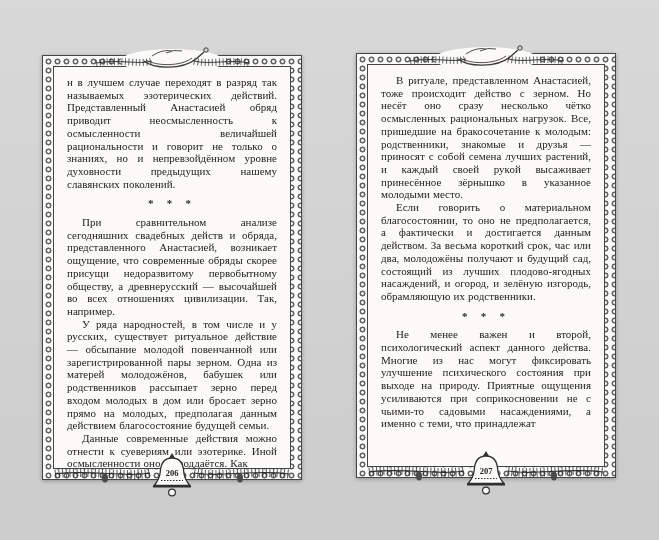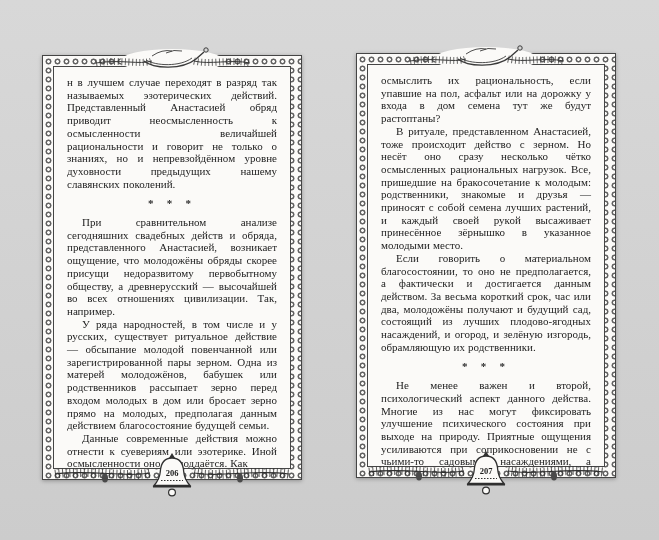--- a/index.html
+++ b/index.html
@@ -105,21 +105,21 @@
         <path d="M64,21 C74,27 98,28 110,19" stroke-width=".9"></path>
         <path d="M70,17 q10,-7 20,-5 M84,14 q8,-4 16,-2" stroke-width=".9"></path>
         <circle cx="124" cy="11" r="2.2" stroke-width="1"></circle>
       </g>
     </svg>
 
     <div class="page-inner">
       <div class="text-col">
         <p class="para continuation">н в лучшем случае переходят в разряд так называемых эзотерических действий. Представленный Анастасией обряд приводит неосмысленность к осмысленности величайшей рациональности и говорит не только о знаниях, но и непревзойдённом уровне духовности предыдущих нашему славянских поколений.</p>
         <p class="para separator">* * *</p>
-        <p class="para">При сравнительном анализе сегодняшних свадебных действ и обряда, представленного Анастасией, возникает ощущение, что молодожёны обряды скорее присущи недоразвитому первобытному обществу, а древнерусский — высочайшей во всех отношениях цивилизации. Так, например.</p>
+        <p class="para">При сравнительном анализе сегодняшних свадебных действ и обряда, представленного Анастасией, возникает ощущение, что современные обряды скорее присущи недоразвитому первобытному обществу, а древнерусский — высочайшей во всех отношениях цивилизации. Так, например.</p>
         <p class="para">У ряда народностей, в том числе и у русских, существует ритуальное действие — обсыпание молодой повенчанной или зарегистрированной пары зерном. Одна из матерей молодожёнов, бабушек или родственников рассыпает зерно перед входом молодых в дом или бросает зерно прямо на молодых, предполагая данным действием благосостояние будущей семьи.</p>
         <p class="para">Данные современные действия можно отнести к суевериям или эзотерике. Иной осмысленности оно не поддаётся. Как</p>
       </div>
     </div>
 
     <svg class="bottom-ornament" viewBox="0 0 250 60" aria-hidden="true">
       <g stroke="#2f2f2f" fill="none">
         <path d="M8,25 C45,20 76,29 103,24" stroke-width="9" stroke-dasharray="1,2.6" opacity=".78"></path>
         <path d="M147,24 C174,29 205,20 242,25" stroke-width="9" stroke-dasharray="1,2.6" opacity=".78"></path>
         <path d="M8,25 C45,20 76,29 103,24" stroke-width="1.1"></path>
@@ -149,21 +149,20 @@
         <path d="M112,22 C128,26 148,20 168,24" stroke-width="1"></path>
         <path d="M62,22 C72,30 100,31 114,20 L122,13" stroke-width="1.4"></path>
         <path d="M64,21 C74,27 98,28 110,19" stroke-width=".9"></path>
         <path d="M70,17 q10,-7 20,-5 M84,14 q8,-4 16,-2" stroke-width=".9"></path>
         <circle cx="124" cy="11" r="2.2" stroke-width="1"></circle>
       </g>
     </svg>
 
     <div class="page-inner">
       <div class="text-col">
-        <p class="para continuation">осмыслить их рациональность, если упавшие на пол, асфальт или на дорожку у входа в дом семена тут же будут растоптаны?</p>
         <p class="para">В ритуале, представленном Анастасией, тоже происходит действо с зерном. Но несёт оно сразу несколько чётко осмысленных рациональных нагрузок. Все, пришедшие на бракосочетание к молодым: родственники, знакомые и друзья — приносят с собой семена лучших растений, и каждый своей рукой высаживает принесённое зёрнышко в указанное молодыми место.</p>
         <p class="para">Если говорить о материальном благосостоянии, то оно не предполагается, а фактически и достигается данным действом. За весьма короткий срок, час или два, молодожёны получают и будущий сад, состоящий из лучших плодово-ягодных насаждений, и огород, и зелёную изгородь, обрамляющую их родственники.</p>
         <p class="para separator">* * *</p>
         <p class="para">Не менее важен и второй, психологический аспект данного действа. Многие из нас могут фиксировать улучшение психического состояния при выходе на природу. Приятные ощущения усиливаются при соприкосновении не с чьими-то садовыми насаждениями, а именно с теми, что принадлежат</p>
       </div>
     </div>
 
     <svg class="bottom-ornament" viewBox="0 0 250 60" aria-hidden="true">
       <g stroke="#2f2f2f" fill="none">
         <path d="M8,25 C45,20 76,29 103,24" stroke-width="9" stroke-dasharray="1,2.6" opacity=".78"></path>

